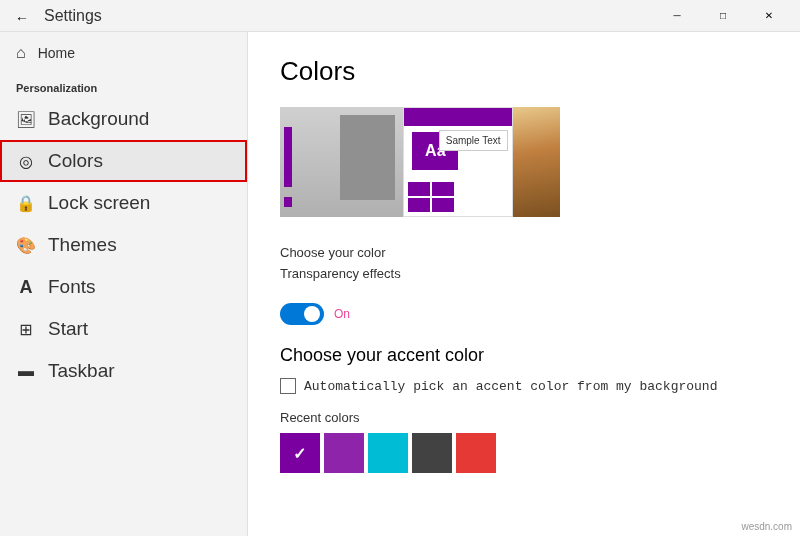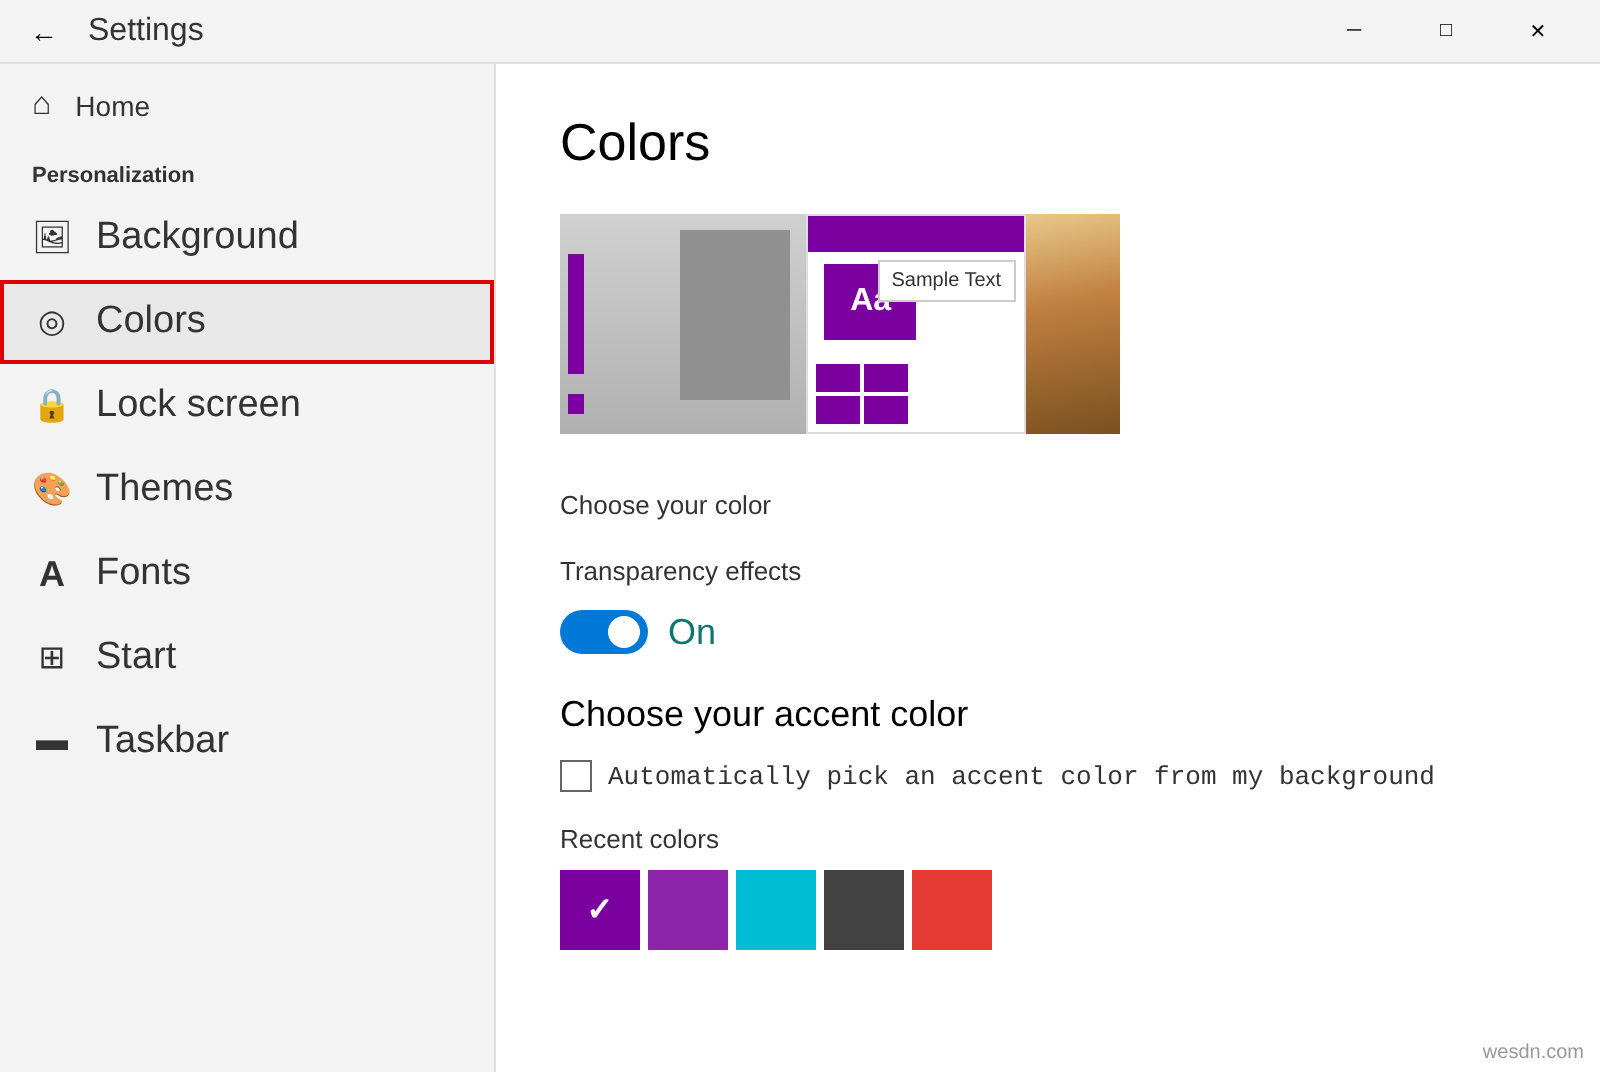--- a/index.html
+++ b/index.html
@@ -151,21 +151,21 @@
       height: 110px;
       background: linear-gradient(to bottom, #c8c8c8 0%, #b0b0b0 100%);
       position: relative;
       overflow: hidden;
     }
 
     
     .section-label {
       font-size: 13px;
       color: #333;
-      margin-bottom: 18px;
+      margin-bottom: 6px;
     }
     .color-dropdown-wrap {
       display: flex;
       align-items: center;
       border: 1px solid #ccc;
       width: 220px;
       padding: 6px 10px;
       cursor: pointer;
       background: #fff;
       justify-content: space-between;
@@ -174,21 +174,21 @@
     .color-dropdown-label { font-size: 14px; color: #333; }
     .dropdown-arrow { font-size: 12px; color: #555; }
 
     
     .transparency-row {
       margin-bottom: 20px;
     }
     .transparency-title {
       font-size: 13px;
       color: #333;
-      margin-bottom: 12px;
+      margin-bottom: 22px;
     }
     .toggle-row {
       display: flex;
       align-items: center;
       gap: 10px;
     }
     .toggle-switch {
       width: 44px;
       height: 22px;
       background: #0078d7;
@@ -199,21 +199,21 @@
     .toggle-knob {
       width: 16px;
       height: 16px;
       background: #fff;
       border-radius: 50%;
       position: absolute;
       top: 3px;
       right: 4px;
       transition: right 0.2s;
     }
-    .toggle-label { font-size: 18px; color: #0f766e; }
+    .toggle-label { font-size: 12px; color: #ec4899; }
 
     
     .accent-title {
       font-size: 18px;
       font-weight: 300;
       color: #000;
       margin-bottom: 12px;
     }
     .checkbox-row {
       display: flex;

